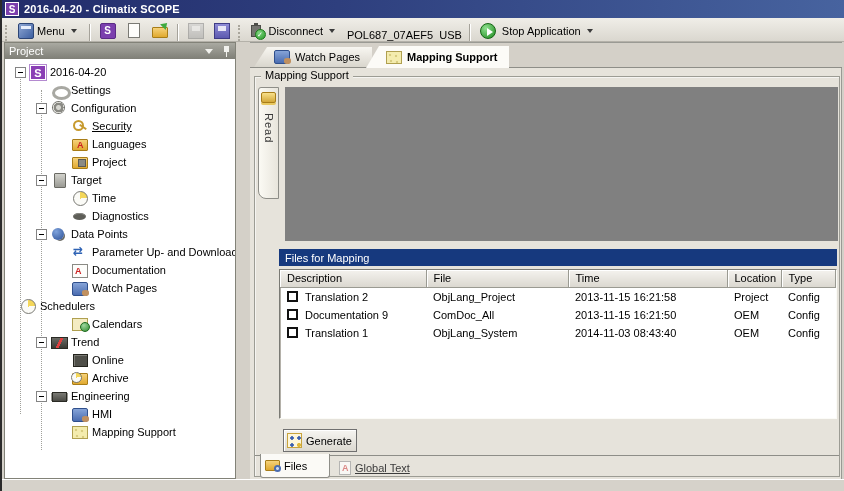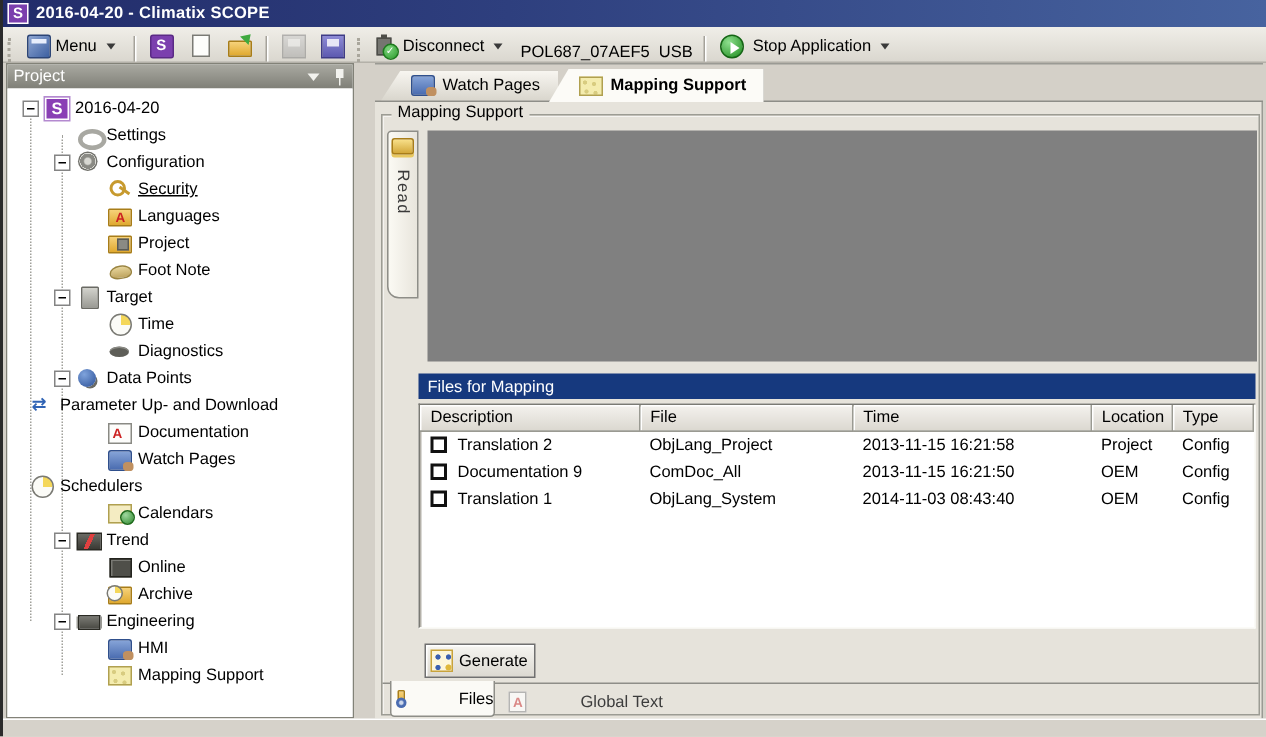--- a/index.html
+++ b/index.html
@@ -150,24 +150,24 @@
   #generate-btn { position:absolute; left:28px; top:352px; width:74px; height:23px;
     background:linear-gradient(#f6f5f1,#dcd9d1); border:1px solid #707070; box-shadow:inset 1px 1px 0 #fff;
     display:flex; align-items:center; padding-left:3px; }
   .i-gen { width:15px; height:15px; background:#fdf6da; border:1px solid #c8a33c; margin-right:4px; position:relative;
     background-image:radial-gradient(circle at 4px 4px,#3a5fb0 1.5px,transparent 2px),
       radial-gradient(circle at 11px 4px,#3a5fb0 1.5px,transparent 2px),
       radial-gradient(circle at 4px 11px,#3a5fb0 1.5px,transparent 2px),
       radial-gradient(circle at 11px 11px,#e0b83a 1.8px,transparent 2.3px); }
 
   #btab-line { position:absolute; left:0; top:378px; width:584px; border-top:1px solid #8e8e88; }
-  .btab { position:absolute; display:flex; align-items:center;gap:32px; }
+  .btab { position:absolute; display:flex; align-items:center; }
   #btab-files { left:5px; top:377px; width:70px; height:24px; background:#fbfaf6;
     border:1px solid #8e8e88; border-top:none; border-radius:0 0 3px 3px; z-index:2; padding-left:4px; }
-  #btab-global { left:80px; top:381px; width:112px; height:20px; color:#3c3c3c; padding-left:4px; }
+  #btab-global { left:80px; top:381px; width:112px; height:20px; color:#3c3c3c; padding-left:4px;text-decoration:underline; }
   .i-filetab { width:15px; height:11px; background:linear-gradient(#f6d27a,#e0a92f); border:1px solid #a87d18;
     border-radius:1px; margin-right:4px; position:relative; }
   .i-filetab::after { content:""; position:absolute; right:-2px; bottom:-2px; width:7px; height:7px; border-radius:50%;
     background:radial-gradient(circle,#cdd8ec 1px,#4a6cb0 2px 3px); }
   .i-globaltab { width:12px; height:14px; background:#fdfdfb; border:1px solid #aaa; margin-right:4px; position:relative; opacity:.8; }
   .i-globaltab::after { content:"A"; position:absolute; left:2px; top:1px; color:#cc4444; font-weight:bold; font-size:9px; opacity:.75; }
 
   #bottom-strip { position:absolute; left:0; top:479px; width:842px; height:12px; background:#d6d2ca; border-top:1px solid #fff; }
   #right-strip { position:absolute; left:840px; top:42px; width:4px; height:437px; background:#d4d0c8; }
 </style>
@@ -257,25 +257,20 @@
         <div class="trow" style="padding-left: 52px;">
           <span class="sp11"></span>
           <span class="ic ic-folder ic-lang"></span>
           <span class="tl">Languages</span>
         </div>
         <div class="trow" style="padding-left: 52px;">
           <span class="sp11"></span>
           <span class="ic ic-folder ic-proj"></span>
           <span class="tl">Project</span>
         </div>
-        <div class="trow" style="padding-left: 52px;">
-          <span class="sp11"></span>
-          <span class="ic ic-foot"></span>
-          <span class="tl">Foot Note</span>
-        </div>
         <div class="trow" style="padding-left: 31px;">
           <span class="expand">
             <i></i>
           </span>
           <span class="ic ic-target"></span>
           <span class="tl">Target</span>
         </div>
         <div class="trow" style="padding-left: 52px;">
           <span class="sp11"></span>
           <span class="ic ic-clock"></span>
@@ -286,21 +281,21 @@
           <span class="ic ic-diag"></span>
           <span class="tl">Diagnostics</span>
         </div>
         <div class="trow" style="padding-left: 31px;">
           <span class="expand">
             <i></i>
           </span>
           <span class="ic ic-dp"></span>
           <span class="tl">Data Points</span>
         </div>
-        <div class="trow" style="">
+        <div class="trow" style="padding-left: 52px;">
           <span class="sp11"></span>
           <span class="ic ic-sync"></span>
           <span class="tl">Parameter Up- and Download</span>
         </div>
         <div class="trow" style="padding-left: 52px;">
           <span class="sp11"></span>
           <span class="ic ic-doc"></span>
           <span class="tl">Documentation</span>
         </div>
         <div class="trow" style="padding-left: 52px;">

